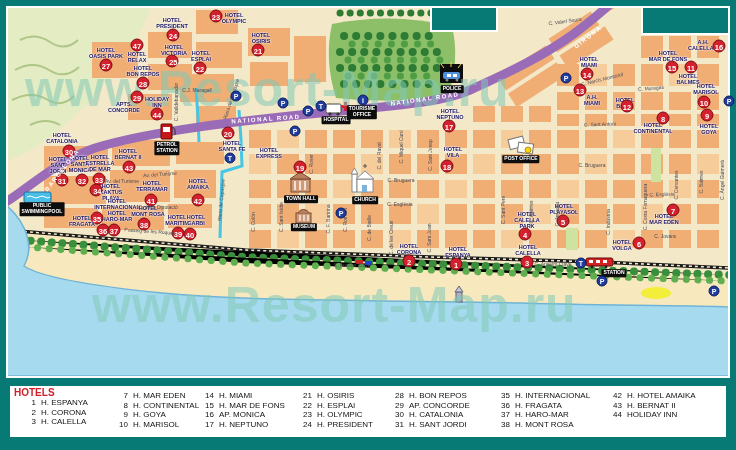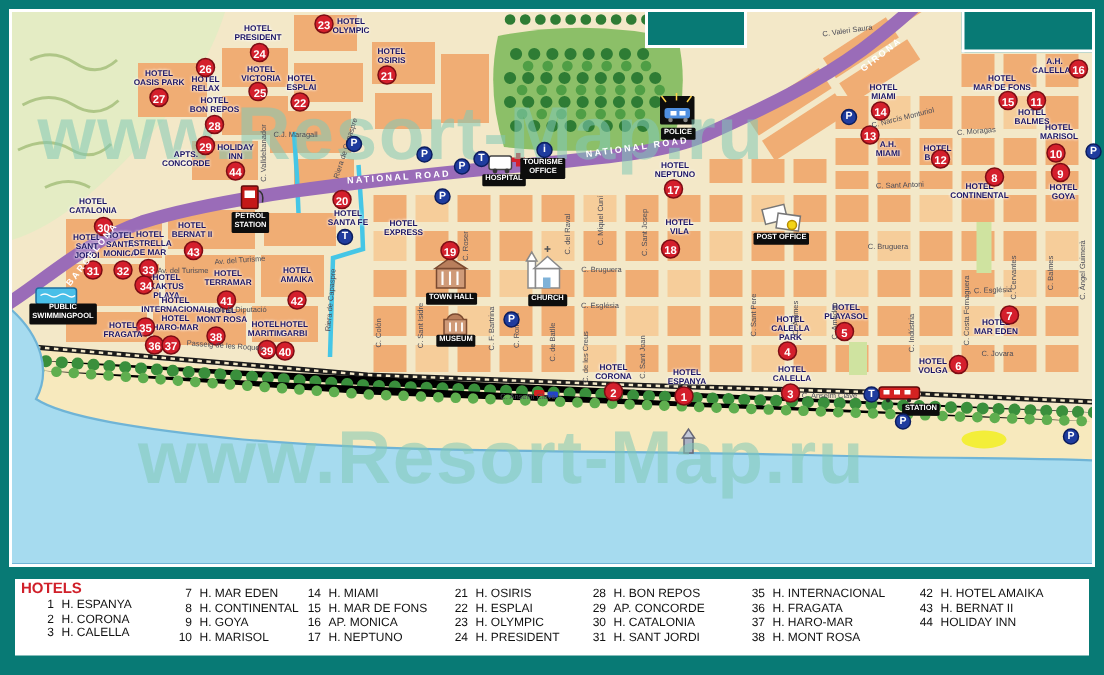--- a/index.html
+++ b/index.html
@@ -366,21 +366,21 @@
 OLYMPIC</div>
       <div class="badge" style="left: 216px; top: 16px;">23</div>
       <div class="hlabel" style="left: 172px; top: 23px;">HOTEL
 PRESIDENT</div>
       <div class="badge" style="left: 173px; top: 35px;">24</div>
       <div class="hlabel" style="left: 174px; top: 50px;">HOTEL
 VICTORIA</div>
       <div class="badge" style="left: 172px; top: 61px; text-align: right;">25</div>
       <div class="hlabel" style="left: 137px; top: 57px;">HOTEL
 RELAX</div>
-      <div class="badge" style="left: 137px; top: 45px;">26</div>
+      <div class="badge" style="left: 137px; top: 45px;">47</div>
       <div class="hlabel" style="left: 106px; top: 53px;">HOTEL
 OASIS PARK</div>
       <div class="badge" style="left: 106px; top: 65px;">27</div>
       <div class="hlabel" style="left: 143px; top: 71px;">HOTEL
 BON REPOS</div>
       <div class="badge" style="left: 143px; top: 83px;">28</div>
       <div class="hlabel" style="left: 124px; top: 107px;">APTS.
 CONCORDE</div>
       <div class="badge" style="left: 137px; top: 97px;">29</div>
       <div class="hlabel" style="left: 62px; top: 138px;">HOTEL

